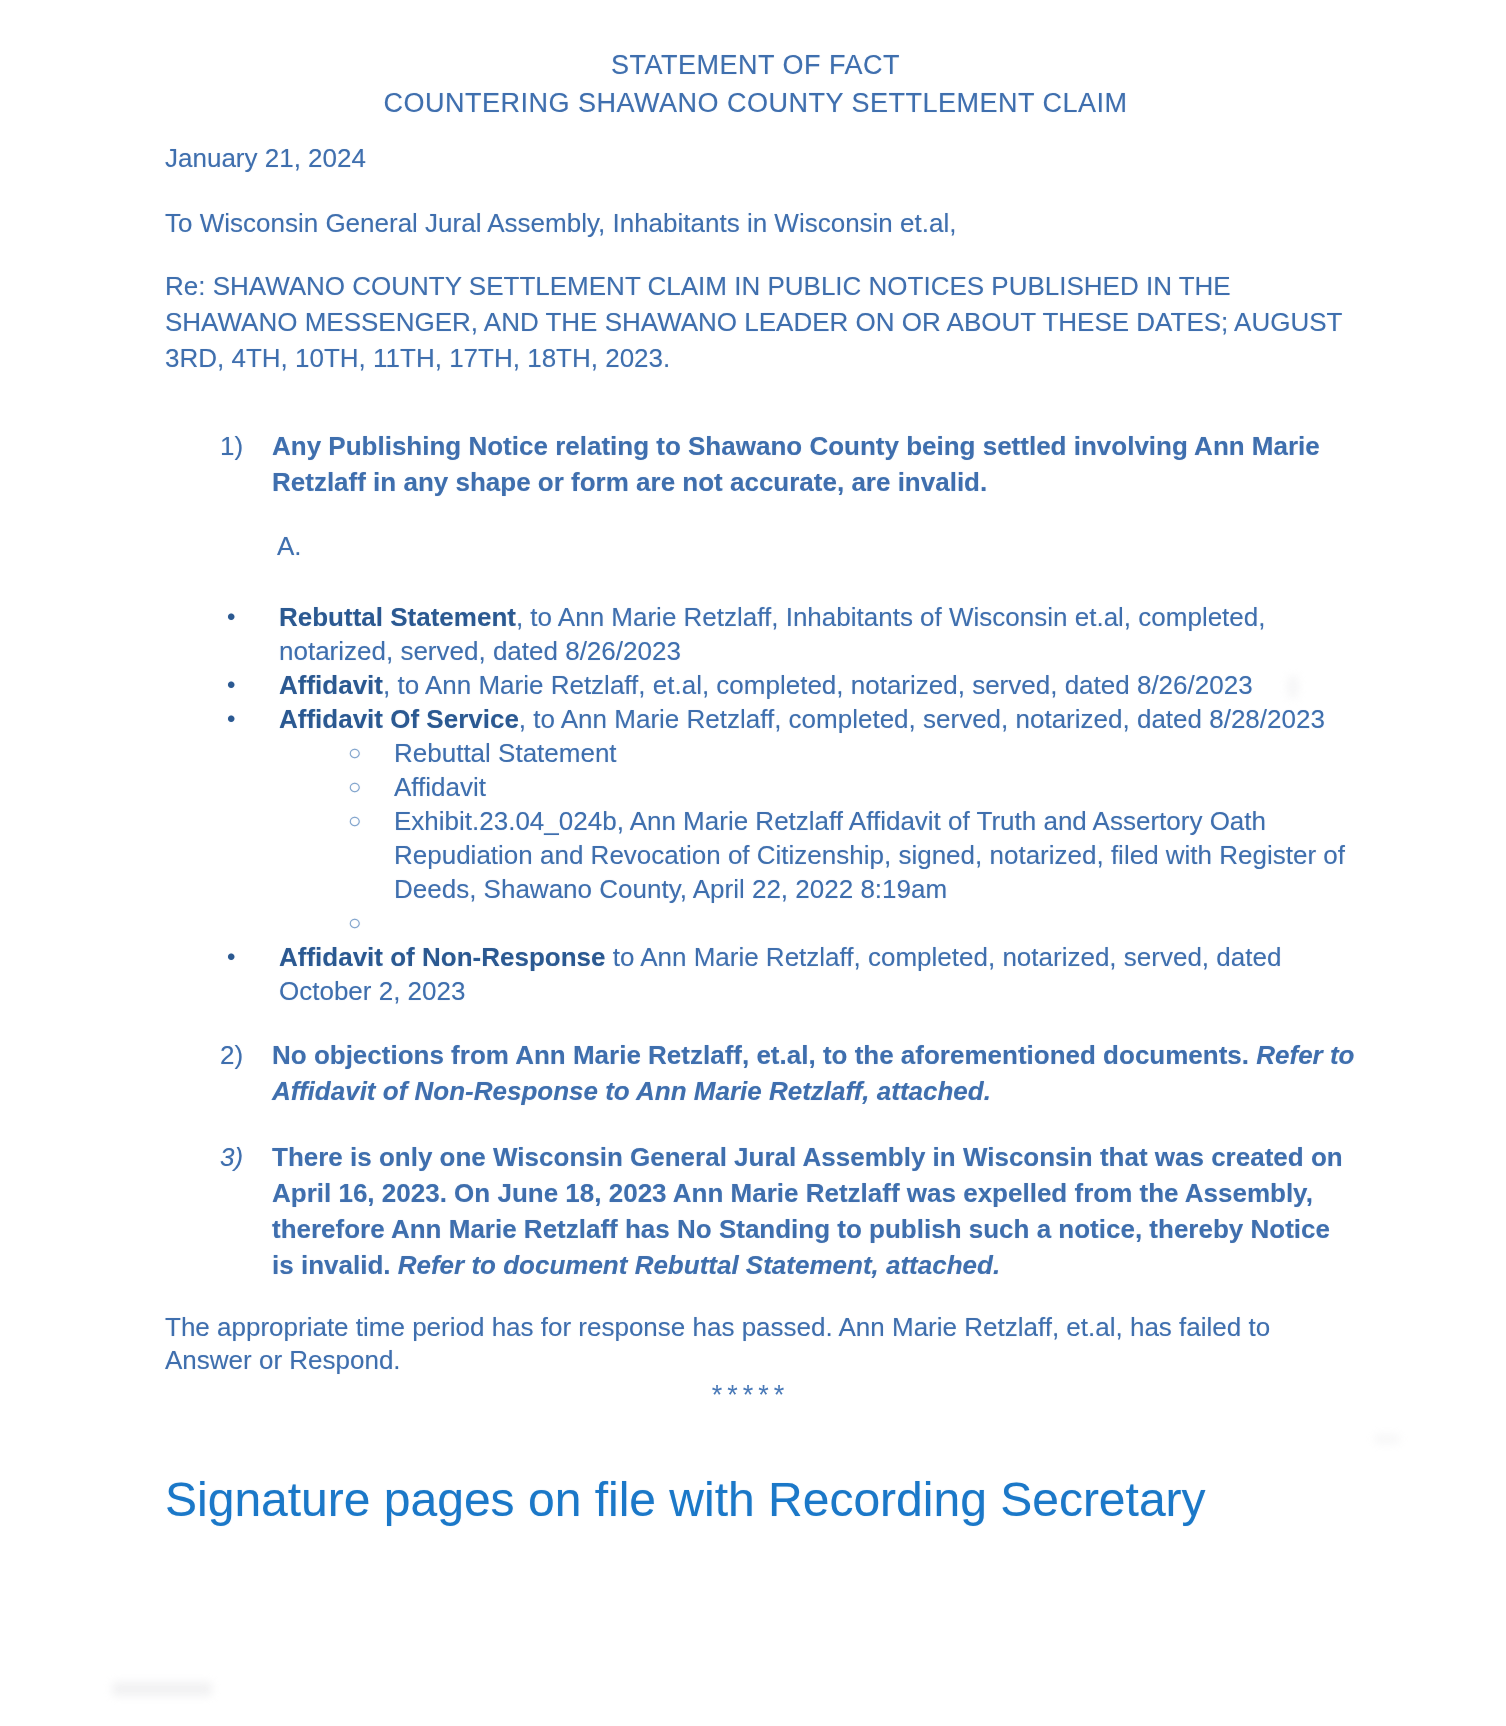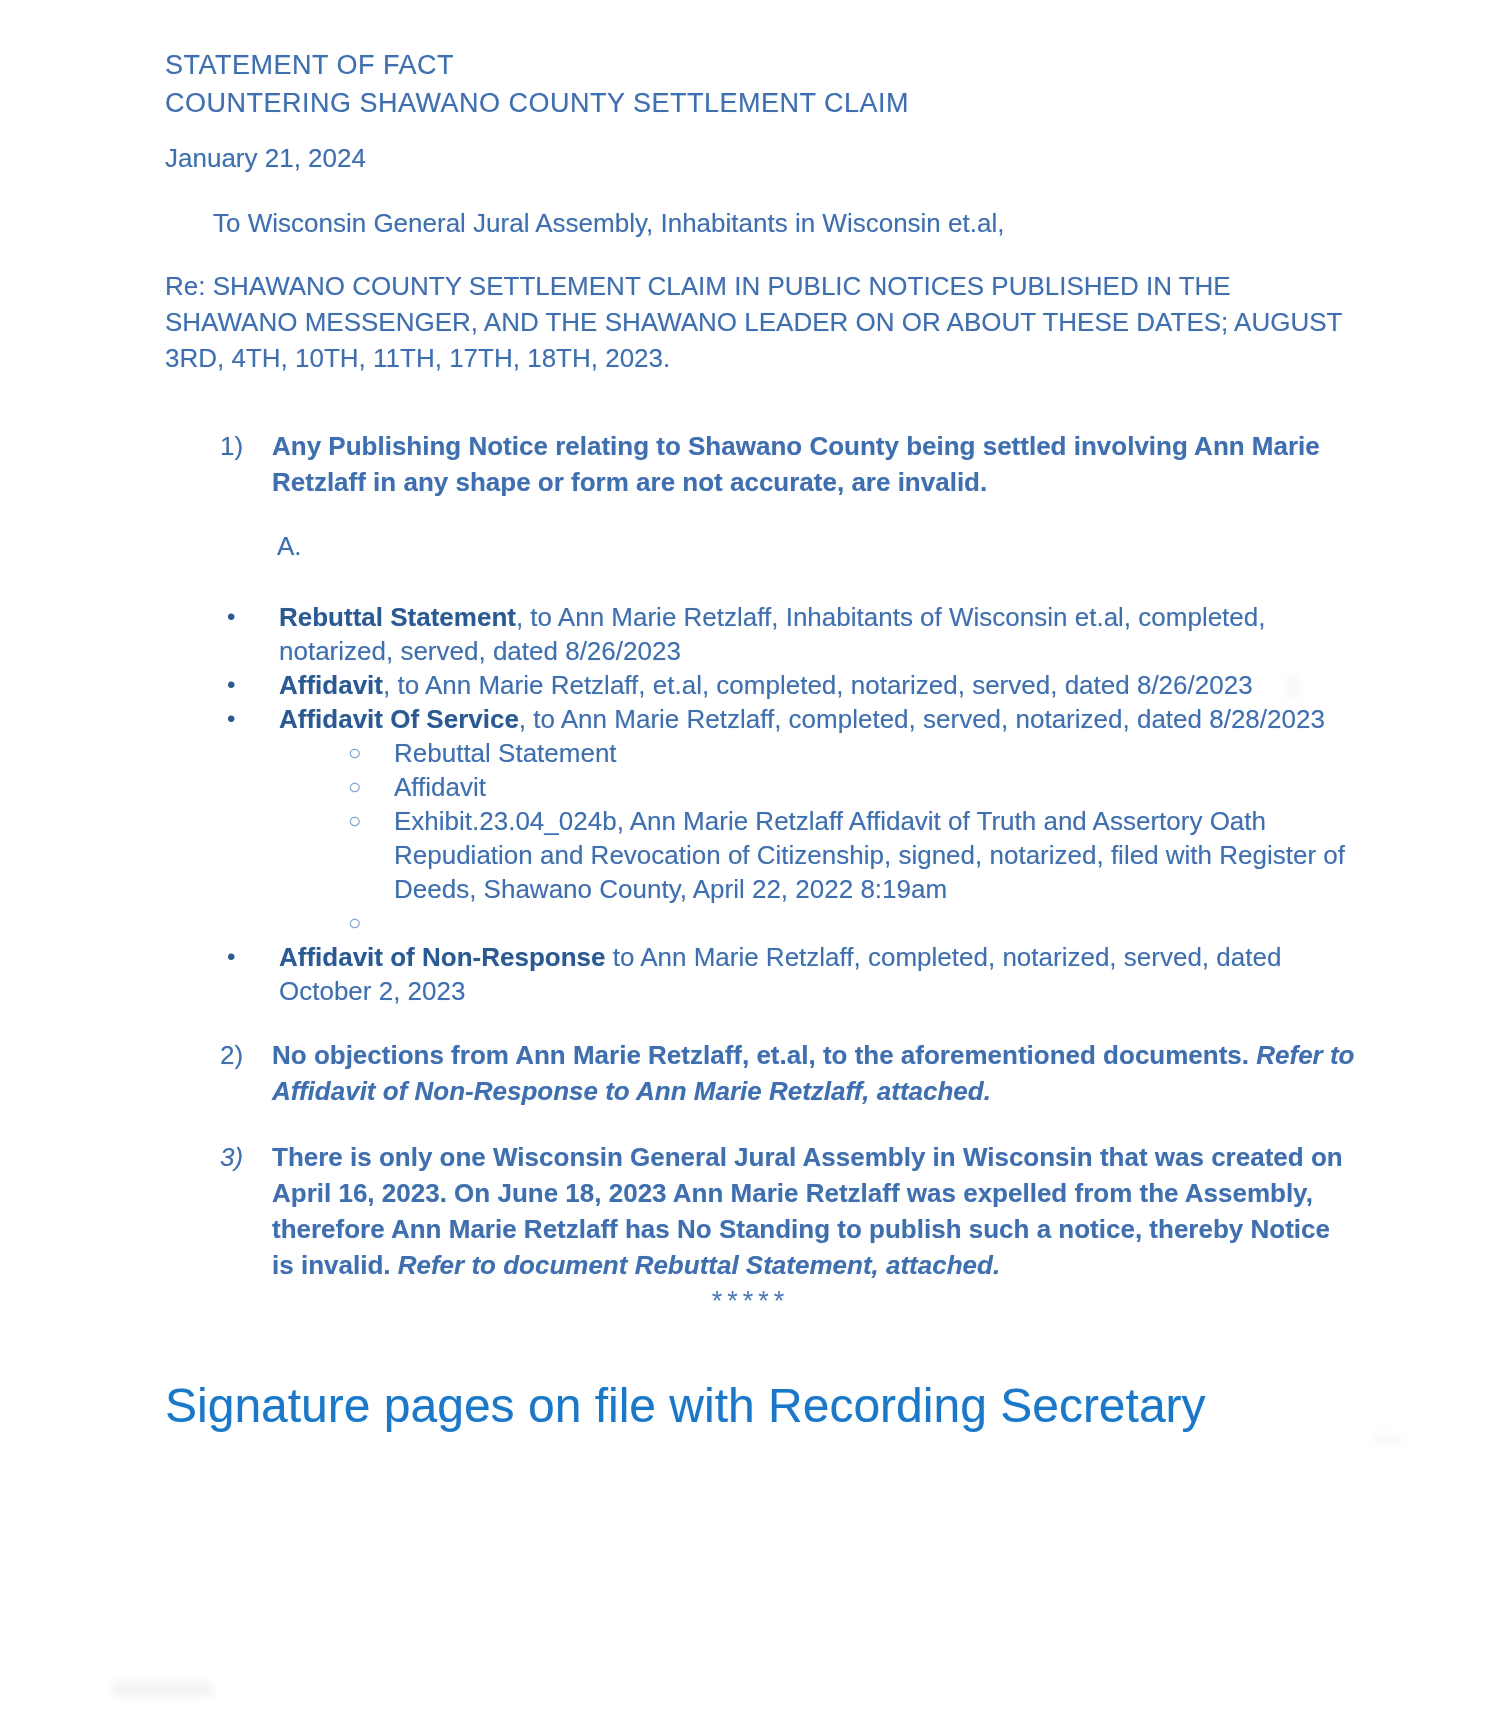--- a/index.html
+++ b/index.html
@@ -19,31 +19,32 @@
     padding: 46px 150px 0 165px;
     background: #ffffff;
   }
   .doc-text {
     font-size: 26px;
     line-height: 36px;
     color: #3f6fae;
     text-shadow: 0 0 1px rgba(63,111,174,0.35);
   }
   .title-block {
+    text-align: center;
     margin-right: 10px;
   }
   .title-line {
     font-size: 27px;
     line-height: 38px;
     letter-spacing: 0.5px;
     color: #3f6fae;
     text-shadow: 0 0 1px rgba(63,111,174,0.4);
   }
   .date-line { margin-top: 18px; }
-  .salutation { margin-top: 29px; margin-left: 48px; }
+  .salutation { margin-top: 29px; }
   .subject { margin-top: 27px; max-width: 1190px; }
 
   
   .num-item {
     display: flex;
     align-items: flex-start;
   }
   .num-item .num {
     flex: 0 0 auto;
     width: 52px;
@@ -202,20 +203,21 @@
   <div class="doc-text num-item item-2">
     <span class="num">2)</span>
     <span class="body"><span>No objections from Ann Marie Retzlaff, et.al, to the aforementioned documents. </span><span class="italic">Refer to Affidavit of Non-Response to Ann Marie Retzlaff, attached.</span></span>
   </div>
 
   <div class="doc-text num-item item-3">
     <span class="num italic">3)</span>
     <span class="body"><span>There is only one Wisconsin General Jural Assembly in Wisconsin that was created on April 16, 2023. On June 18, 2023 Ann Marie Retzlaff was expelled from the Assembly, therefore Ann Marie Retzlaff has No Standing to publish such a notice, thereby Notice is invalid. </span><span class="italic">Refer to document Rebuttal Statement, attached.</span></span>
   </div>
 
+  <div class="doc-text closing">The appropriate time period has for response has passed. Ann Marie Retzlaff, et.al, has failed to Answer or Respond.</div>
 
   <div class="separator">*****</div>
 
   <div class="footer-note">Signature pages on file with Recording Secretary</div>
 
   <div class="artifact artifact-1"></div>
   <div class="artifact artifact-2"></div>
   <div class="artifact artifact-3"></div>
 
 </div>

